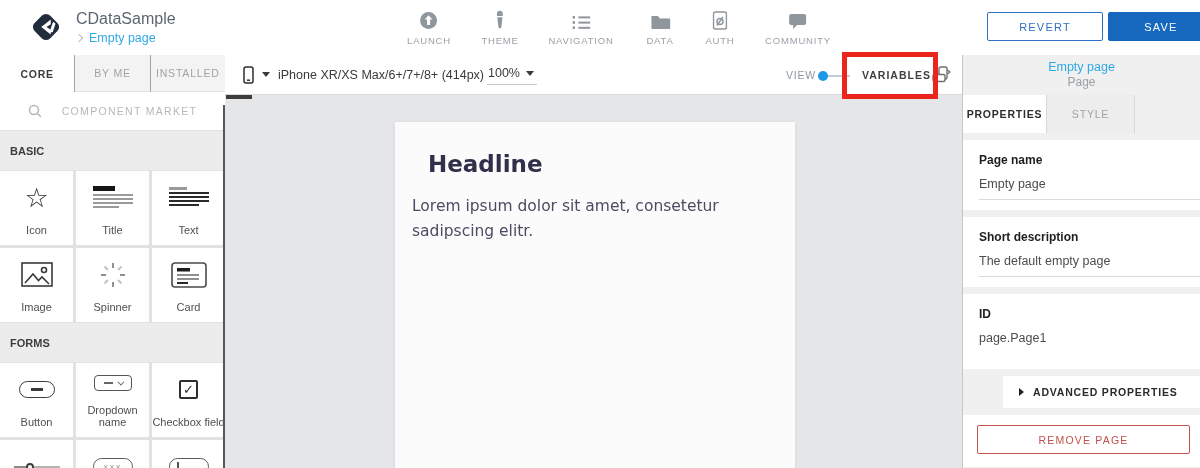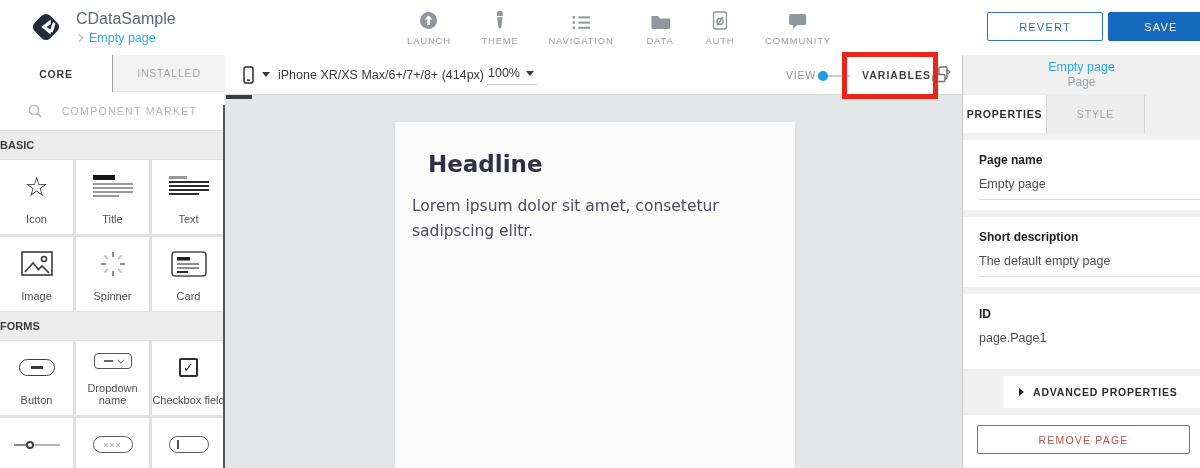--- a/index.html
+++ b/index.html
@@ -20,21 +20,21 @@
   .btn { display:flex; align-items:center; justify-content:center; font-size:11px; letter-spacing:1.2px; border-radius:2px; cursor:pointer; }
   .btn-revert { position:absolute; left:973px; top:12px; width:116px; height:29px; background:#fff; border:1px solid #2f72c5; color:#2f72c5; }
   .btn-save { position:absolute; left:1094px; top:12px; width:106px; height:29px; background:#1568be; border:1px solid #1568be; color:#fff; }
 
   
   .sidebar { position:absolute; left:0; top:55px; width:225px; height:413px; background:#e2e2e2; overflow:hidden; z-index:4; }
   .side-tabs { display:flex; height:37px; }
   .side-tab { flex:1; display:flex; align-items:center; justify-content:center; font-size:10.5px; letter-spacing:.8px; color:#a3a3a3; background:#f3f3f3; border-right:1px solid #a3a3a3; border-bottom:1px solid #e4e4e4; cursor:pointer; }
   .side-tab.active { background:#fff; color:#3a3a3a; font-weight:bold; border-bottom:none; }
   .side-search { height:38px; background:#fff; display:flex; align-items:center; justify-content:center; gap:20px; color:#b8b8b8; font-size:10.5px; letter-spacing:1.3px; cursor:text; }
-  .section-header { height:29px; background:#ececec; display:flex; align-items:center; font-size:11px; font-weight:bold; color:#3d3d3d; border-top:1px solid #e0e0e0; }
+  .section-header { height:40px; background:#ececec; display:flex; align-items:center; padding-left:10px; font-size:11px; font-weight:bold; color:#3d3d3d; border-top:1px solid #e0e0e0; }
   .tile-grid { display:grid; grid-template-columns:73px 73px 73px; gap:3px; padding-top:1px; }
   .tile { height:74px; background:#fff; display:flex; flex-direction:column; align-items:center; cursor:grab; }
   .tile-icon { flex:1; display:flex; align-items:center; justify-content:center; width:100%; }
   .tile-label { font-size:11px; color:#4f4f4f; text-align:center; line-height:1.15; margin-bottom:8px; }
   .side-scrollbar { position:absolute; right:0; top:50px; bottom:0; width:2px; background:#565656; }
 
   
   .g-star { font-size:27px; color:#2e2e2e; line-height:1; font-family:"DejaVu Sans",sans-serif; }
   .g-lines { width:40px; }
   .g-bar { background:#141414; height:5px; width:22px; margin-bottom:3px; }
@@ -74,21 +74,21 @@
   .page-headline { margin:29px 17px 0 33px; font-size:23px; font-weight:bold; color:#30304a; font-family:"DejaVu Sans",sans-serif; }
   .page-body { margin:17px 30px 0 17px; font-size:15.5px; line-height:1.6; color:#4c4c62; font-family:"DejaVu Sans",sans-serif; }
 
   
   .inspector { position:absolute; left:962px; top:55px; width:238px; height:413px; background:#f0f0f0; border-left:1px solid #c6c6c6; z-index:4; }
   .insp-head { text-align:center; padding-top:5px; height:35px; }
   .insp-name { font-size:12.5px; color:#2fa9e6; cursor:pointer; }
   .insp-type { font-size:12px; color:#9aa0a5; margin-top:1px; }
   .insp-tabs { display:flex; height:38px; margin-top:5px; }
   .insp-tab { display:flex; align-items:center; justify-content:center; font-size:10.5px; letter-spacing:.8px; color:#a2a2a2; background:#ededed; border-right:1px solid #d8d8d8; cursor:pointer; }
-  .insp-tab.t1 { width:84px; } .insp-tab.t2 { width:98px; } .insp-tab.t3 { flex:1; border-right:none; }
+  .insp-tab.t1 { width:84px; } .insp-tab.t2 { width:88px; } .insp-tab.t3 { flex:1; border-right:none; }
   .insp-tab.active { background:#fff; color:#2d2d2d; font-weight:bold; }
   .card { background:#fff; margin-top:7px; padding:13px 0 10px 16px; }
   .field-label { font-size:12px; font-weight:bold; color:#1e1e1e; margin-bottom:10px; }
   .field-value { font-size:12.5px; color:#4d4d4d; padding-bottom:8px; cursor:text; }
   .field-value.underlined { border-bottom:1px solid #dcdcdc; }
   .card.id-card { padding-bottom:16px; }
   .card.advanced { padding:10px 0 10px 16px; display:flex; align-items:center; cursor:pointer;margin-left:40px; }
   .tri-right { width:0; height:0; border-top:4px solid transparent; border-bottom:4px solid transparent; border-left:5px solid #222; margin-right:9px; }
   .advanced-label { font-size:10.5px; font-weight:bold; letter-spacing:.8px; color:#2b2b2b; }
   .card.remove { padding:10px 10px 13px 14px; }
@@ -168,20 +168,21 @@
     <div class="nlabel">COMMUNITY</div>
   </div>
 
   <div class="btn btn-revert">REVERT</div>
   <div class="btn btn-save">SAVE</div>
 </div>
 
 <div class="sidebar">
   <div class="side-tabs">
     <div class="side-tab active">CORE</div>
+    <div class="side-tab">BY ME</div>
     <div class="side-tab" style="border-right:none">INSTALLED</div>
   </div>
   <div class="side-search">
     <svg width="14" height="14" viewBox="0 0 14 14" fill="none" stroke="#b9b9b9" stroke-width="1.6">
         <circle cx="6" cy="6" r="4.5"></circle>
         <line x1="9.5" y1="9.5" x2="13" y2="13"></line>
       </svg>
     <span>COMPONENT MARKET</span>
   </div>
 

